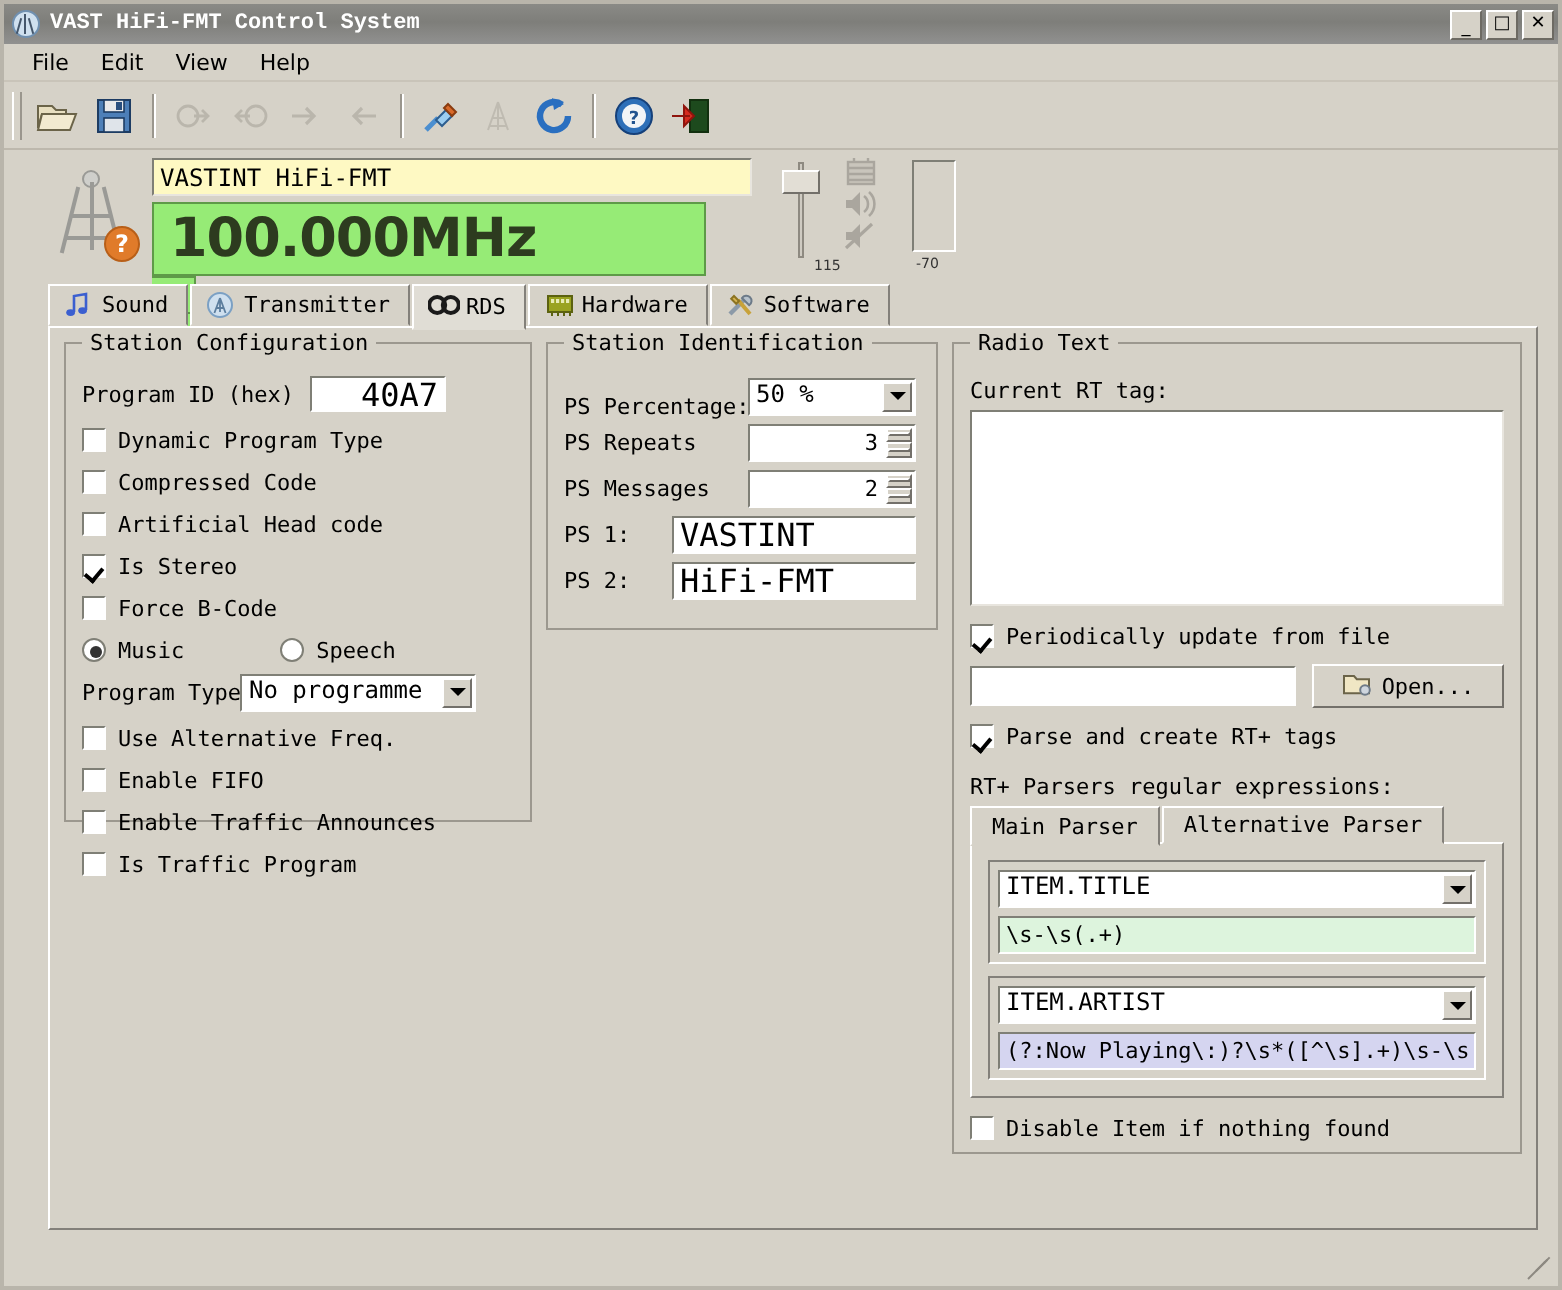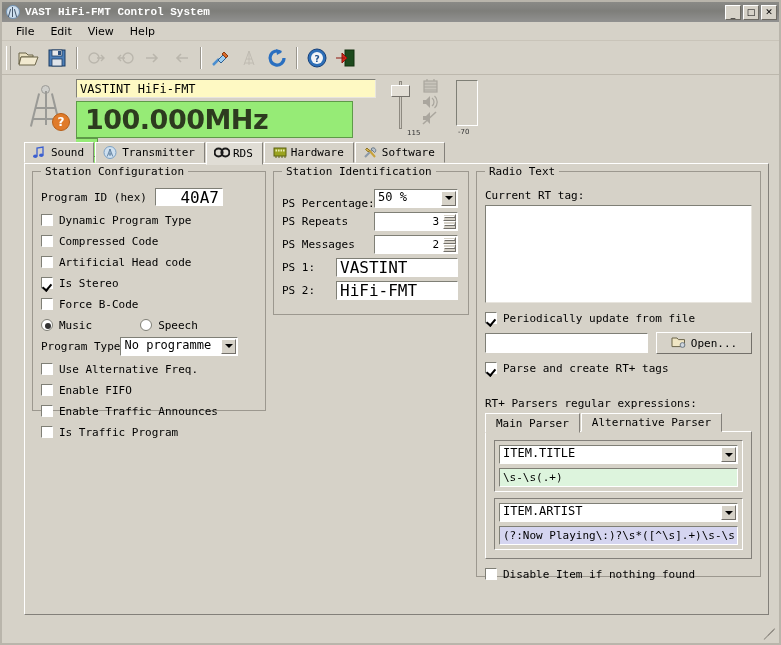--- a/index.html
+++ b/index.html
@@ -768,21 +768,21 @@
           <span>
             <svg width="15" height="13" viewBox="0 0 15 13">
               <path d="M1 3 h5 l1.4 1.6 h6.1 v7 H1 z" fill="#f0e6c4" stroke="#6b6449"></path>
               <circle cx="11.5" cy="10" r="2.4" fill="#cfd6de" stroke="#6f7b88"></circle>
             </svg>
           </span>
           <span>Open...</span>
         </span>
       </div>
 
-      <div class="row" style="margin-bottom:20px;">
+      <div class="row" style="margin-bottom:10px;">
         <span class="chk on"></span>
         <span class="lbl">Parse and create RT+ tags</span>
       </div>
 
       <div class="lbl" style="margin-bottom:1px;">RT+ Parsers regular expressions:</div>
 
       <div class="parsertabs">
         <div class="ptab active">
           <span>Main Parser</span>
         </div>

